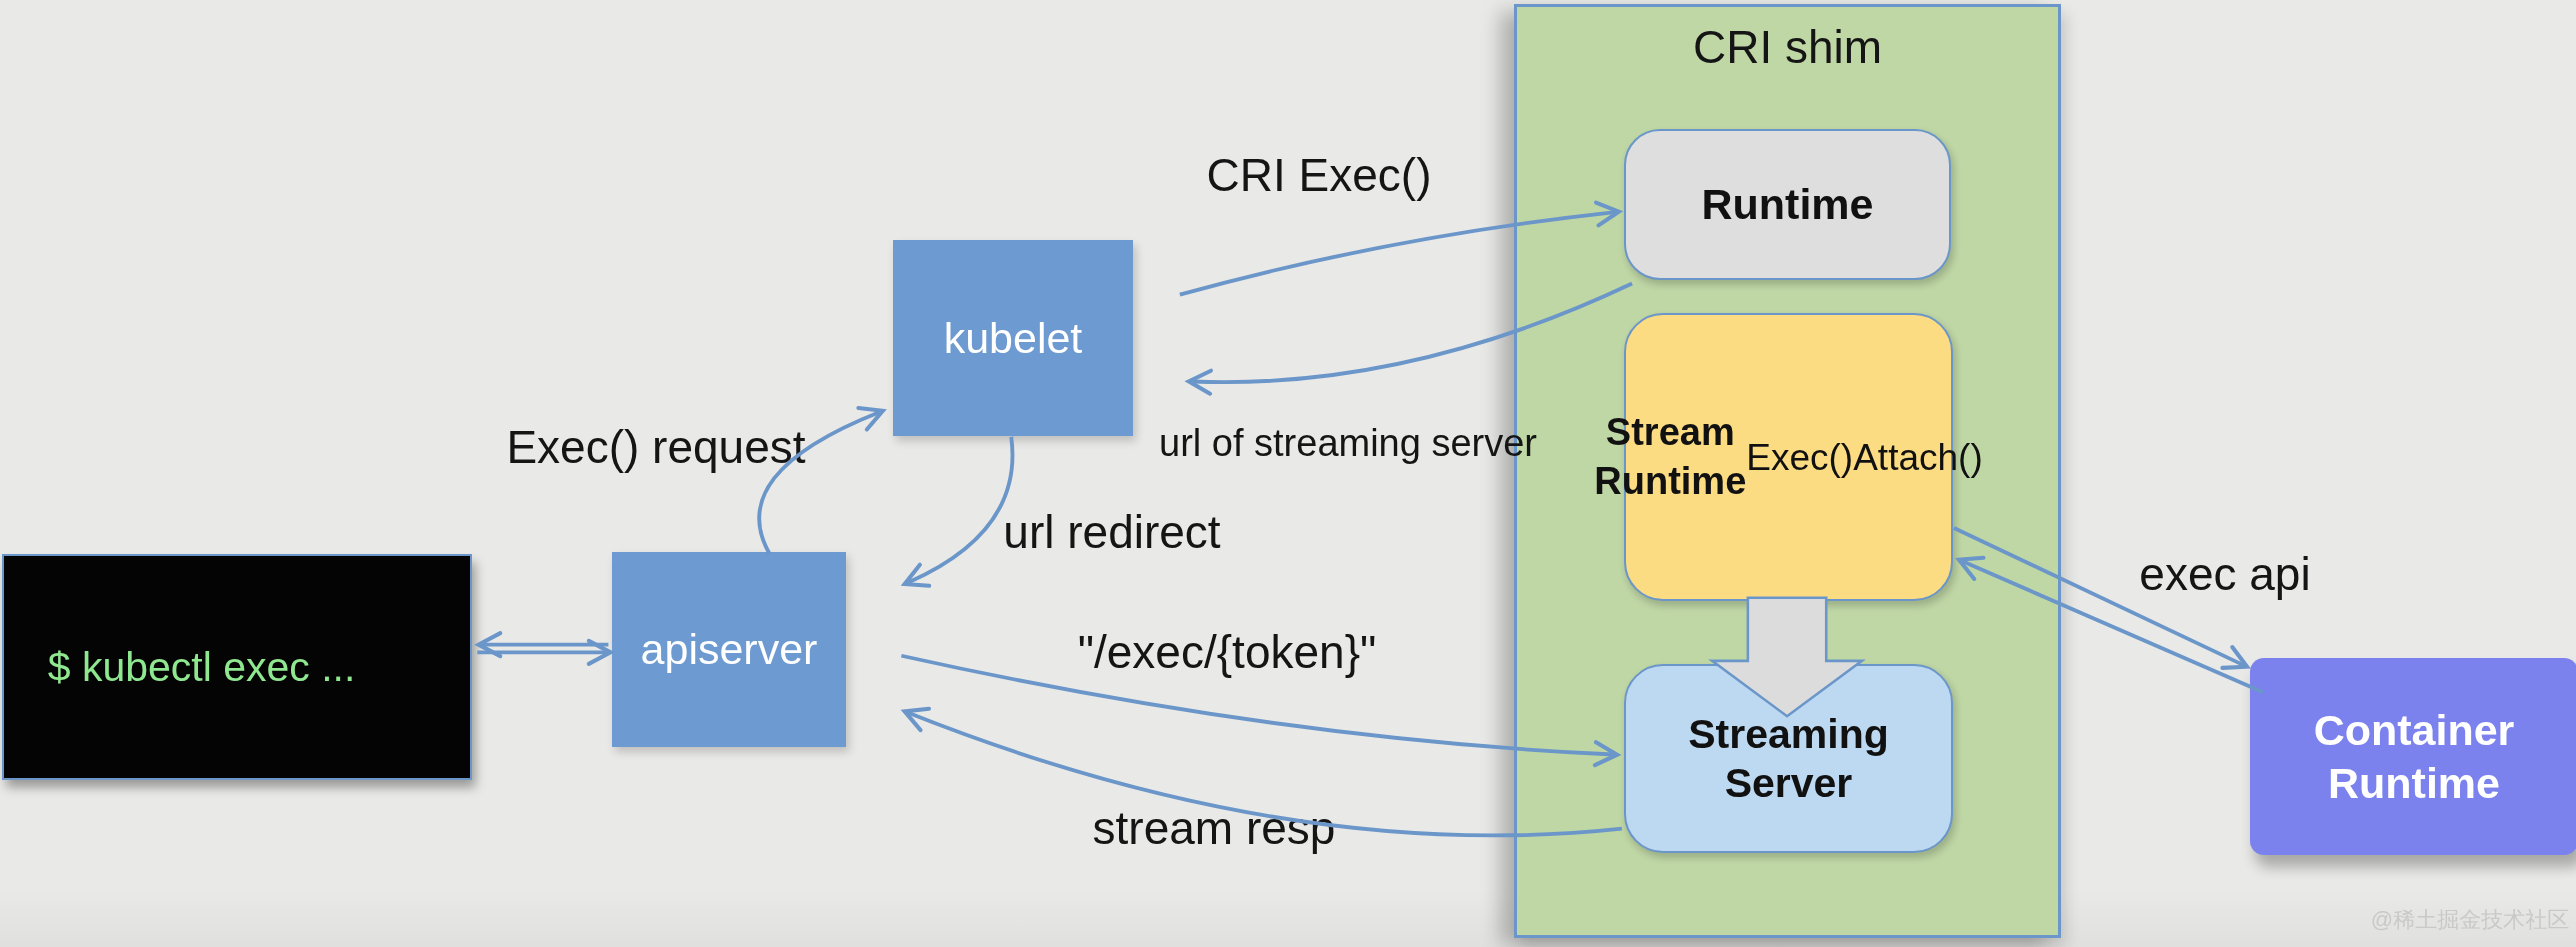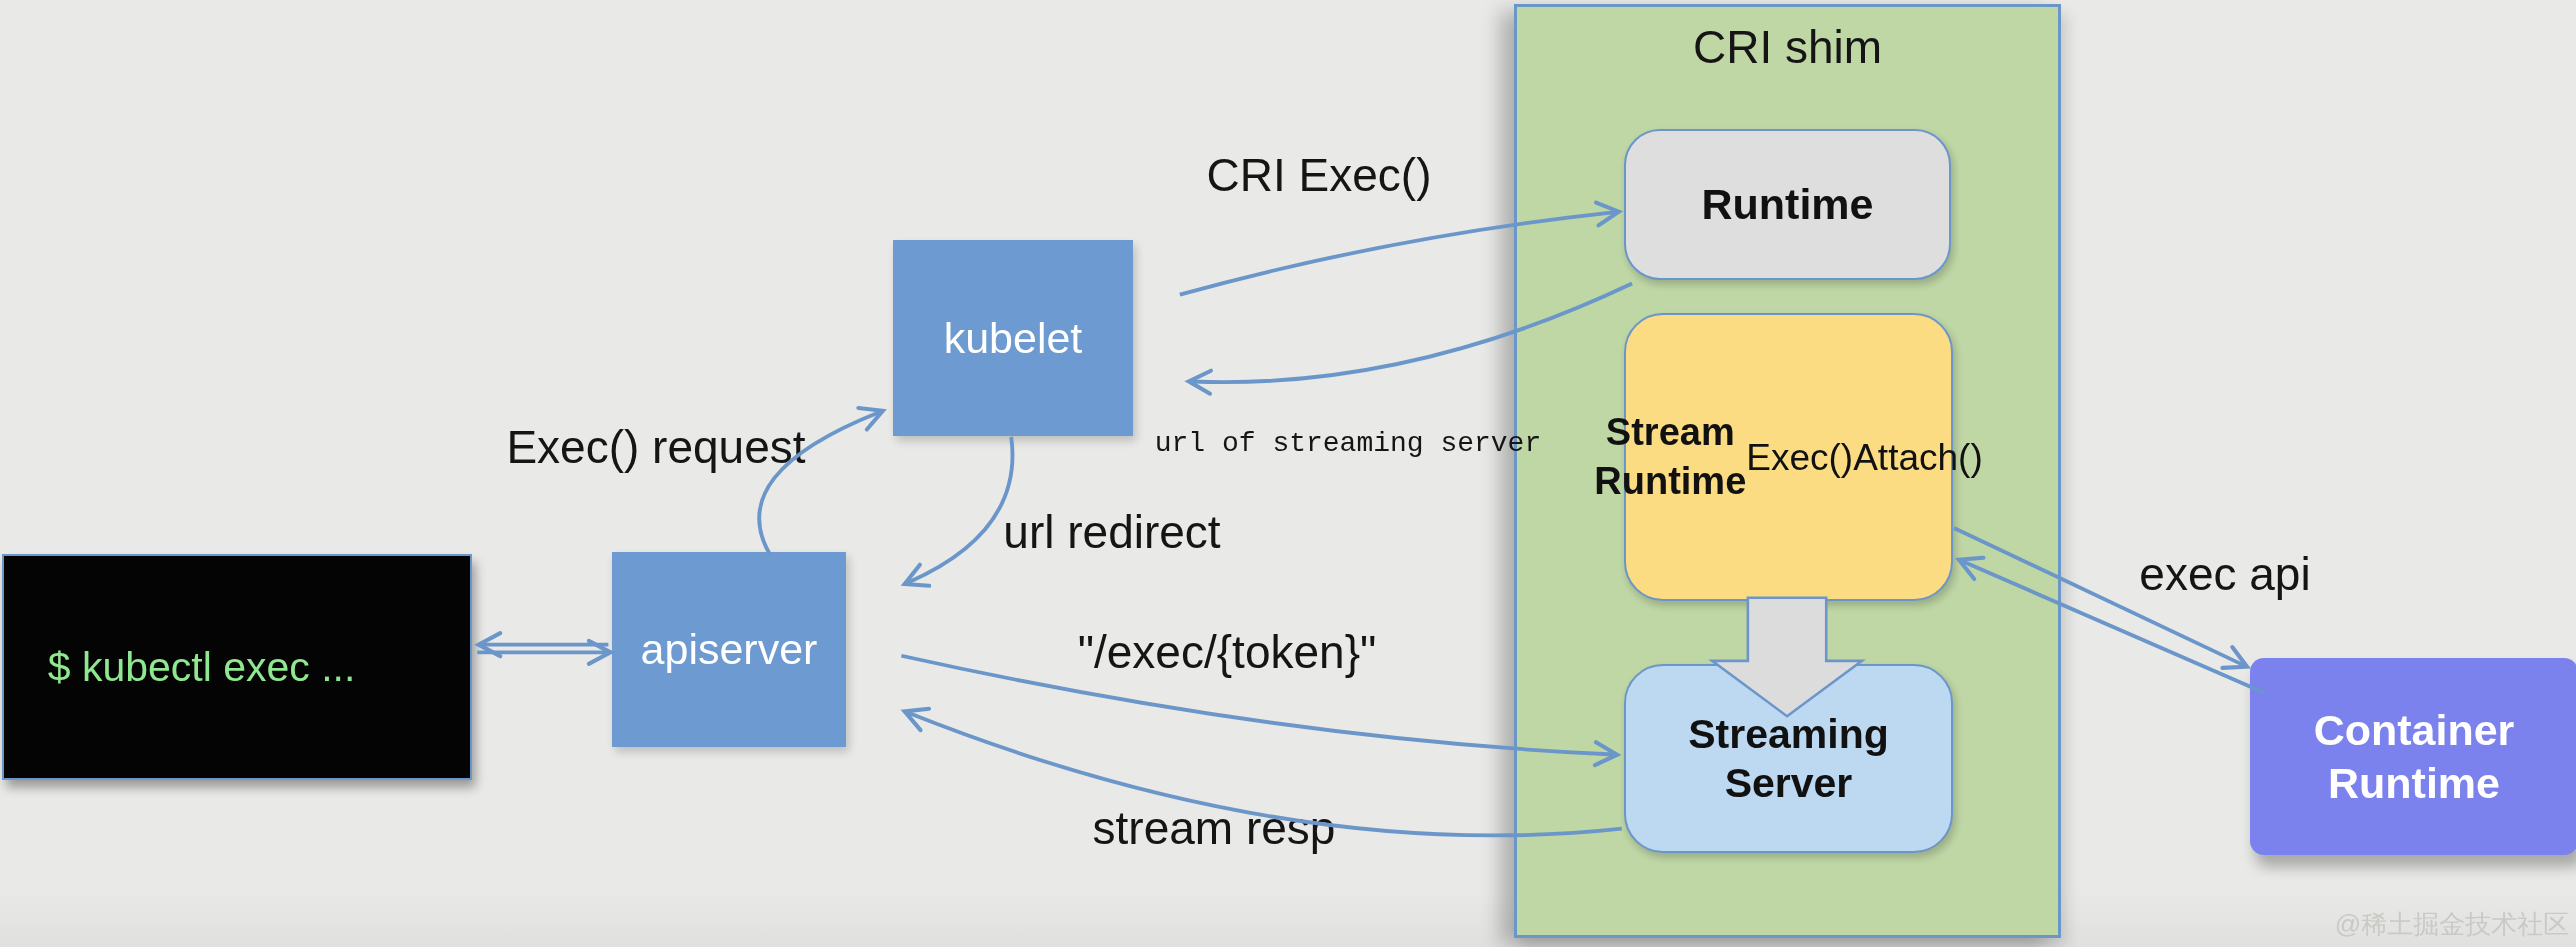--- a/index.html
+++ b/index.html
@@ -55,25 +55,25 @@
     left:2250px;top:658px;width:328px;height:197px;border-radius:14px;
     background:#7b82ed;color:#ffffff;font-weight:bold;font-size:43px;line-height:53px;
     display:flex;align-items:center;justify-content:center;text-align:center;white-space:pre-line;
     box-shadow:5.1px 12px 13.6px rgba(0,0,0,0.28);border:none;
   }
   
   .elabel{
     transform:translate(-50%,-50%);
     color:#151515;font-size:46px;white-space:nowrap;margin-top:20px;
   }
-  .elabel.small{font-size:28px;font-family:Liberation Mono, monospace;}
+  .elabel.small{font-size:38px;}
   
   #arrows{position:absolute;left:0;top:0;z-index:10;pointer-events:none;}
   
-  .watermark{right:6.8px;bottom:5px;color:#c9c9c6;font-size:26px;margin-top:40px;}
+  .watermark{right:6.8px;bottom:12px;color:#c9c9c6;font-size:22px;margin-top:40px;}
 </style>
 </head>
 <body>
 
 <div id="canvas">
 
   <div class="abs terminal">
     <span class="cmd">$ kubectl exec ...</span>
   </div>
 

